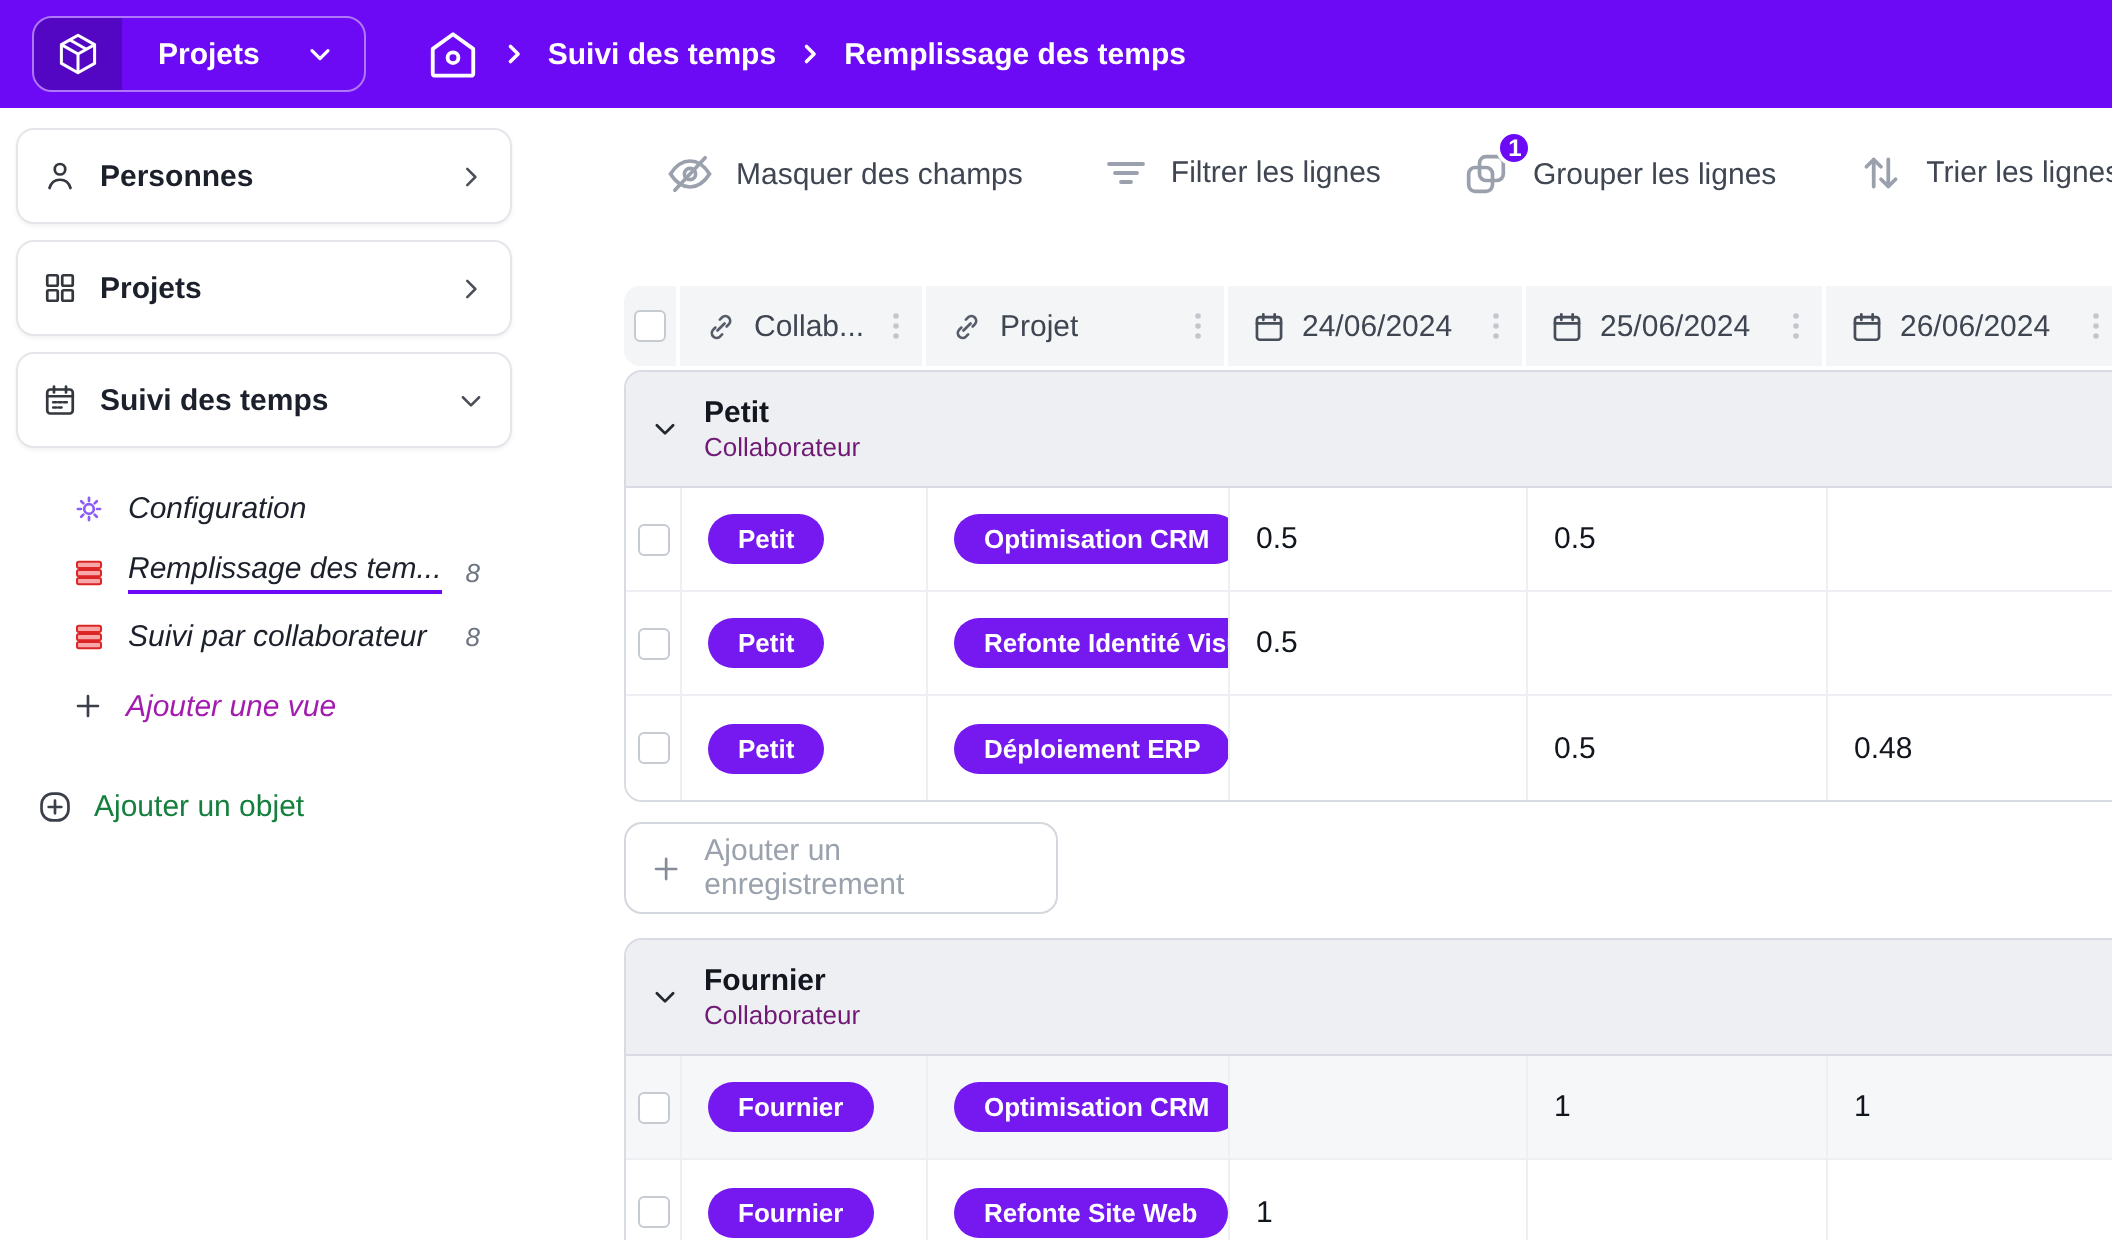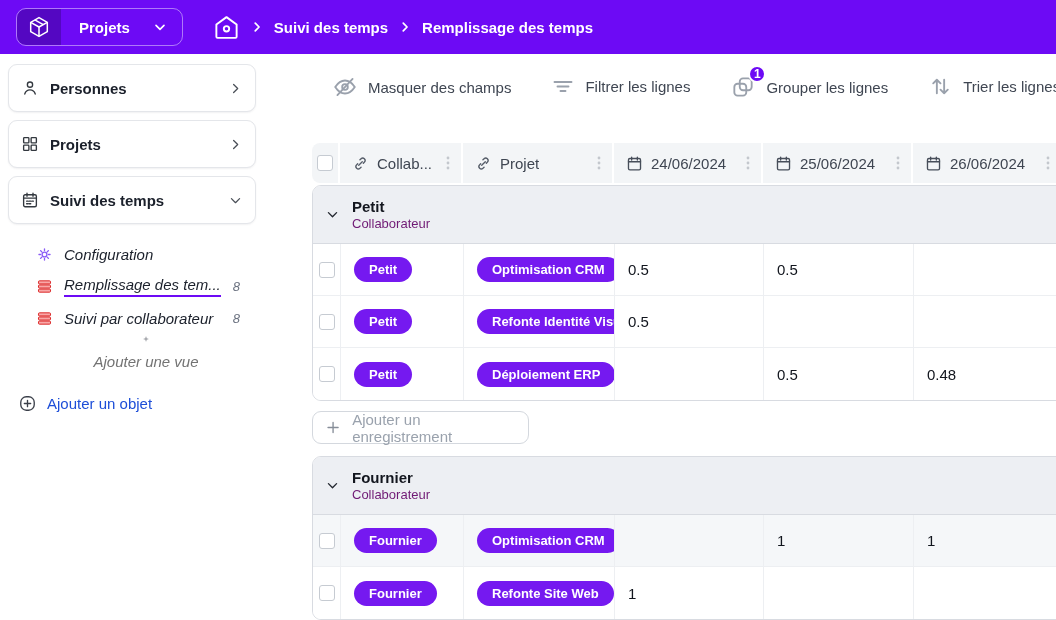--- a/index.html
+++ b/index.html
@@ -27,23 +27,23 @@
     box-shadow:0 1px 2px rgba(16,24,40,.06); display:flex; align-items:center;
     padding:0 12px; gap:11px; margin-bottom:8px; cursor:pointer; }
   .nav-card .lbl { font-size:15px; font-weight:700; color:#1b202b; }
   .nav-card .chev { margin-left:auto; display:flex; }
   .views { padding:6px 0 2px 0;font-style:italic; }
   .view-row { height:32px; display:flex; align-items:center; gap:11px; padding-left:28px;
     font-size:15px; color:#1b202b; cursor:pointer; }
   .view-row .cnt { margin-left:auto; margin-right:16px; font-size:13px; color:#6b7280; }
   .view-label.active { border-bottom:2px solid #6d0af5; padding-bottom:2px; }
   .add-view { height:34px; display:flex; align-items:center; gap:11px; padding-left:28px;
-    font-size:15px; color:#737373; cursor:pointer; margin-top:2px;flex-direction:column; }
+    font-size:15px; color:#a21caf; cursor:pointer; margin-top:2px; }
   .add-object { height:34px; display:flex; align-items:center; gap:10px; padding-left:10px;
-    font-size:15px; color:#1d4ed8; cursor:pointer; margin-top:14px; }
+    font-size:15px; color:#15803d; cursor:pointer; margin-top:14px; }
 
   
   .toolbar { height:89px; display:flex; align-items:flex-start; padding:20px 0 0 20px; gap:40px; }
   .tb-item { display:flex; align-items:center; gap:10px; font-size:15px; color:#3f4652;
     cursor:pointer; white-space:nowrap; }
   .tb-ic { position:relative; display:flex; }
   .tb-badge { position:absolute; top:-9px; right:-10px; width:18px; height:18px; border-radius:50%;
     background:#6d0af5; color:#fff; font-size:12px; font-weight:700; display:flex;
     align-items:center; justify-content:center; border:2px solid #fff; }
 
@@ -68,21 +68,21 @@
   .row:last-child { border-bottom:none; }
   .row.hovered { background:#f5f7f9; }
   .cell { border-right:1px solid #edeff2; display:flex; align-items:center;
     padding-left:13px; overflow:hidden; font-size:15px; color:#11151d; }
   .cell:last-child { border-right:none; }
   .cell.cb-cell { padding:0; justify-content:center; }
   .cb { width:16px; height:16px; border:1.5px solid #c6cbd2; border-radius:3px; background:#fff; cursor:pointer; }
   .pill { background:#7519f0; color:#fff; font-size:13px; font-weight:700; padding:5px 15px;
     border-radius:14px; white-space:nowrap; cursor:pointer; }
 
-  .add-record { margin-top:10px; width:217px; height:33px; border:1px solid #d4d8de; border-radius:9px;
+  .add-record { margin-top:10px; width:217px; height:46px; border:1px solid #d4d8de; border-radius:9px;
     background:#fff; display:flex; align-items:center; gap:11px; padding:0 12px;
     font-size:15px; color:#9aa2ad; cursor:pointer; }
 
   svg { display:block; }
 </style>
 </head>
 <body>
 
 <div class="topbar">
   <div class="ws">

